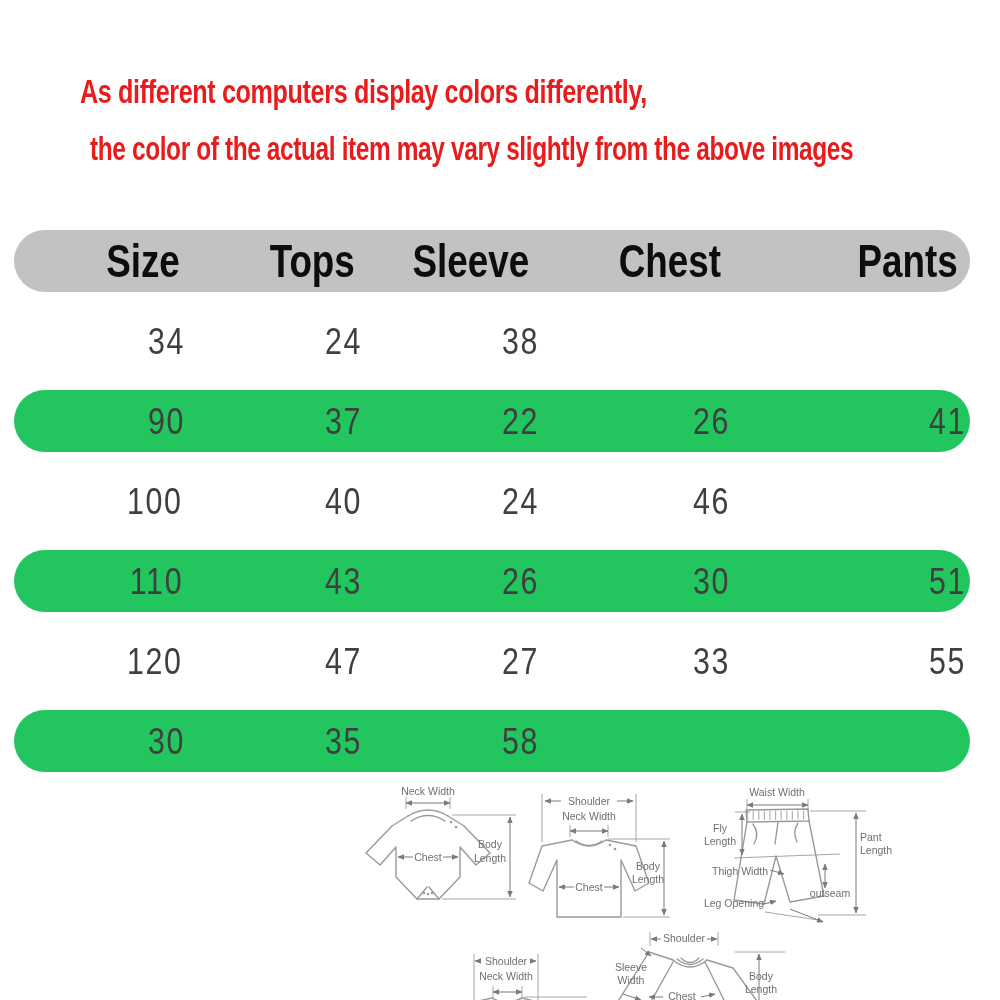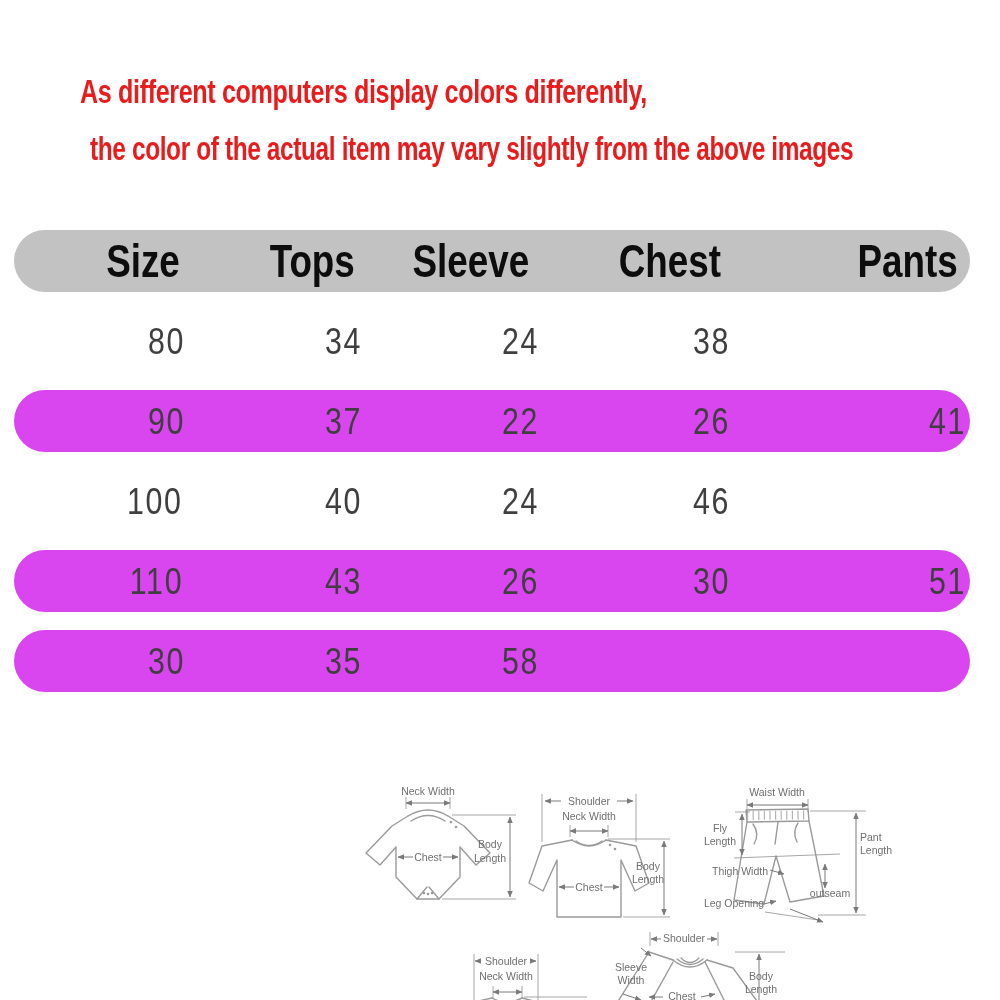--- a/index.html
+++ b/index.html
@@ -11,21 +11,21 @@
   .d-line{position:absolute;white-space:nowrap;}
   .d1{left:80px;top:0;font-size:34px;}
   .d2{left:90px;top:58px;font-size:33px;}
   .cond{display:inline-block;transform:scaleX(.74);transform-origin:0 50%;letter-spacing:-.5px;}
 
   
   .size-table{position:absolute;left:14px;top:230px;width:956px;}
   .trow{display:grid;grid-template-columns:18.3% 18.5% 18.6% 19.9% 24.7%;
         align-items:center;height:62px;border-radius:31px;margin-bottom:18px;}
   .trow.header{background:#c2c2c2;}
-  .trow.stripe{background:#d946ef;}
+  .trow.stripe{background:#22c55e;}
   .cell{text-align:right;line-height:1;}
   .trow.header .cell span{display:inline-block;transform:scaleX(.8);font-weight:bold;
         font-size:46px;color:#0d0d0d;letter-spacing:0;}
   .trow.data .cell span{display:inline-block;transform:scaleX(.82);font-weight:400;
         font-size:37px;color:#3f3f3f;letter-spacing:2px;}
 
   
   .diag{position:absolute;}
   .art{stroke:#9a9a9a;stroke-width:1.4;fill:none;stroke-linejoin:round;stroke-linecap:round;}
   .dim{stroke:#7a7a7a;stroke-width:1;fill:none;}
@@ -58,21 +58,20 @@
   <div class="size-table">
     <div class="trow header">
       <div class="cell"><span>Size</span></div>
       <div class="cell"><span>Tops</span></div>
       <div class="cell"><span>Sleeve</span></div>
       <div class="cell"><span>Chest</span></div>
       <div class="cell"><span>Pants</span></div>
     </div>
 
     <div class="trow data">
-      <div class="cell"><span>80</span></div>
       <div class="cell"><span>34</span></div>
       <div class="cell"><span>24</span></div>
       <div class="cell"><span>38</span></div>
     </div>
 
     <div class="trow data stripe">
       <div class="cell"><span>90</span></div>
       <div class="cell"><span>37</span></div>
       <div class="cell"><span>22</span></div>
       <div class="cell"><span>26</span></div>
@@ -87,20 +86,27 @@
     </div>
 
     <div class="trow data stripe">
       <div class="cell"><span>110</span></div>
       <div class="cell"><span>43</span></div>
       <div class="cell"><span>26</span></div>
       <div class="cell"><span>30</span></div>
       <div class="cell"><span>51</span></div>
     </div>
 
+    <div class="trow data">
+      <div class="cell"><span>120</span></div>
+      <div class="cell"><span>47</span></div>
+      <div class="cell"><span>27</span></div>
+      <div class="cell"><span>33</span></div>
+      <div class="cell"><span>55</span></div>
+    </div>
 
     <div class="trow data stripe">
       <div class="cell"><span>30</span></div>
       <div class="cell"><span>35</span></div>
       <div class="cell"><span>58</span></div>
     </div>
   </div>
 
   <svg class="diag" style="left:356px;top:784px" width="168" height="150" viewBox="0 0 168 150">
     <g>

